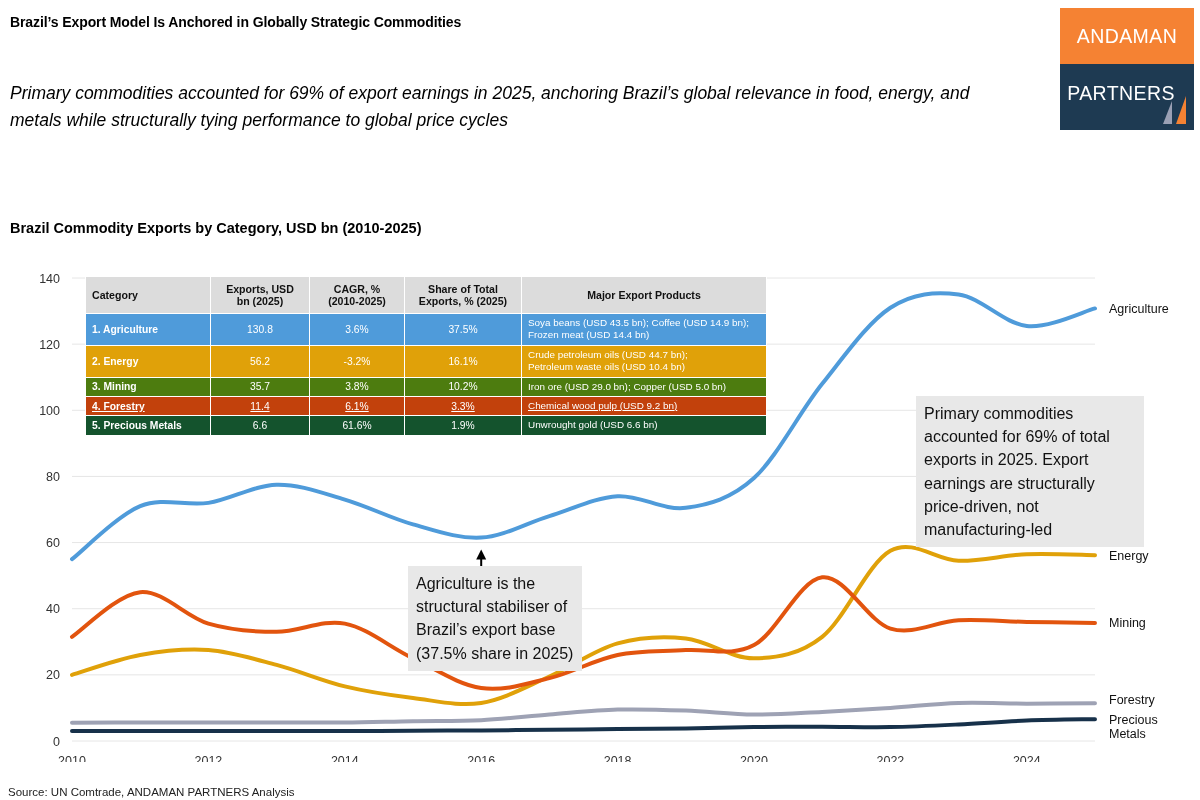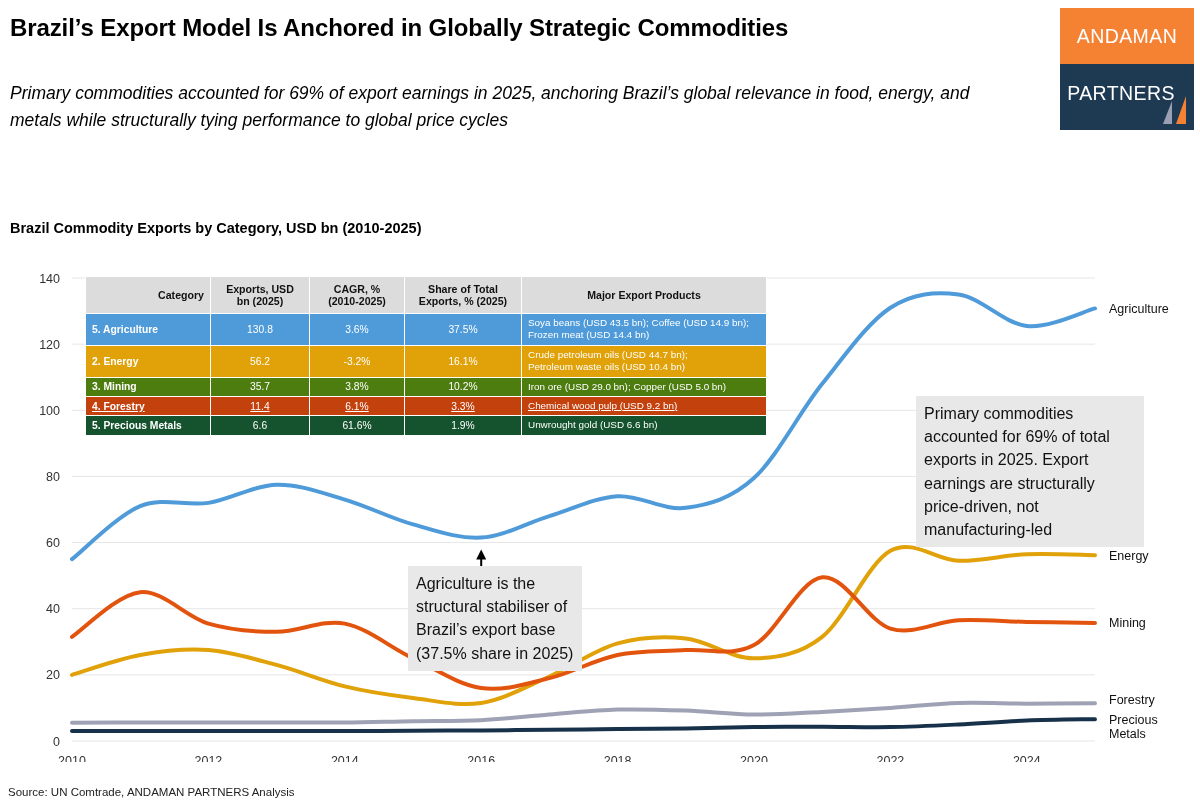--- a/index.html
+++ b/index.html
@@ -9,21 +9,21 @@
     font-family:"Liberation Sans", sans-serif;
     color:#111111;
     overflow:hidden;
     position:relative;
   }
   .slide{position:absolute;inset:0;}
 
   
   #title{
     position:absolute;left:10px;top:14px;width:1020px;
-    font-size:24px;font-weight:bold;letter-spacing:-0.1px;
+    font-size:14px;font-weight:bold;letter-spacing:-0.1px;
     color:#000;
   }
   #subtitle{
     position:absolute;left:10px;top:80px;width:1010px;
     font-size:17.5px;font-style:italic;line-height:1.55;color:#000;
   }
 
   
   #logo{position:absolute;left:1060px;top:8px;width:134px;height:122px;}
   .logo-top{position:absolute;left:0;top:0;width:134px;height:56px;background:#F58233;}
@@ -64,21 +64,21 @@
     border-collapse:collapse;font-size:10.3px;
     box-shadow:0 0 0 0 transparent;
   }
   #exp-table th, #exp-table td{
     padding:3px 6px;border:1px solid #ffffff;vertical-align:middle;
   }
   #exp-table thead th{
     background:#DCDCDC;color:#111;font-weight:bold;text-align:center;
     font-size:10.6px;height:30px;border:1px solid #ffffff;
   }
-  #exp-table thead th.cat{text-align:right;}
+  #exp-table thead th.cat{text-align:left;}
   #exp-table td.cat{font-weight:bold;text-align:left;white-space:nowrap;}
   #exp-table td.num{text-align:center;}
   #exp-table td.prod{text-align:left;font-size:9.9px;line-height:1.25;}
   .col-cat{width:112px;}
   .col-exp{width:86px;}
   .col-cagr{width:82px;}
   .col-share{width:104px;}
 
   tr.r-agri td{background:#4F9BDA;color:#ffffff;}
   tr.r-energy td{background:#E0A109;color:#ffffff;}
@@ -169,21 +169,21 @@
         </th>
         <th class="col-share">
           <span>Share of Total</span><br>
           <span>Exports, % (2025)</span>
         </th>
         <th>Major Export Products</th>
       </tr>
     </thead>
     <tbody>
       <tr class="r-agri">
-        <td class="cat">5. Agriculture</td>
+        <td class="cat">1. Agriculture</td>
         <td class="num">130.8</td>
         <td class="num">3.6%</td>
         <td class="num">37.5%</td>
         <td class="prod">
           <span>Soya beans (USD 43.5 bn); Coffee (USD 14.9 bn);</span><br>
           <span>Frozen meat (USD 14.4 bn)</span>
         </td>
       </tr>
       <tr class="r-energy">
         <td class="cat">2. Energy</td>

